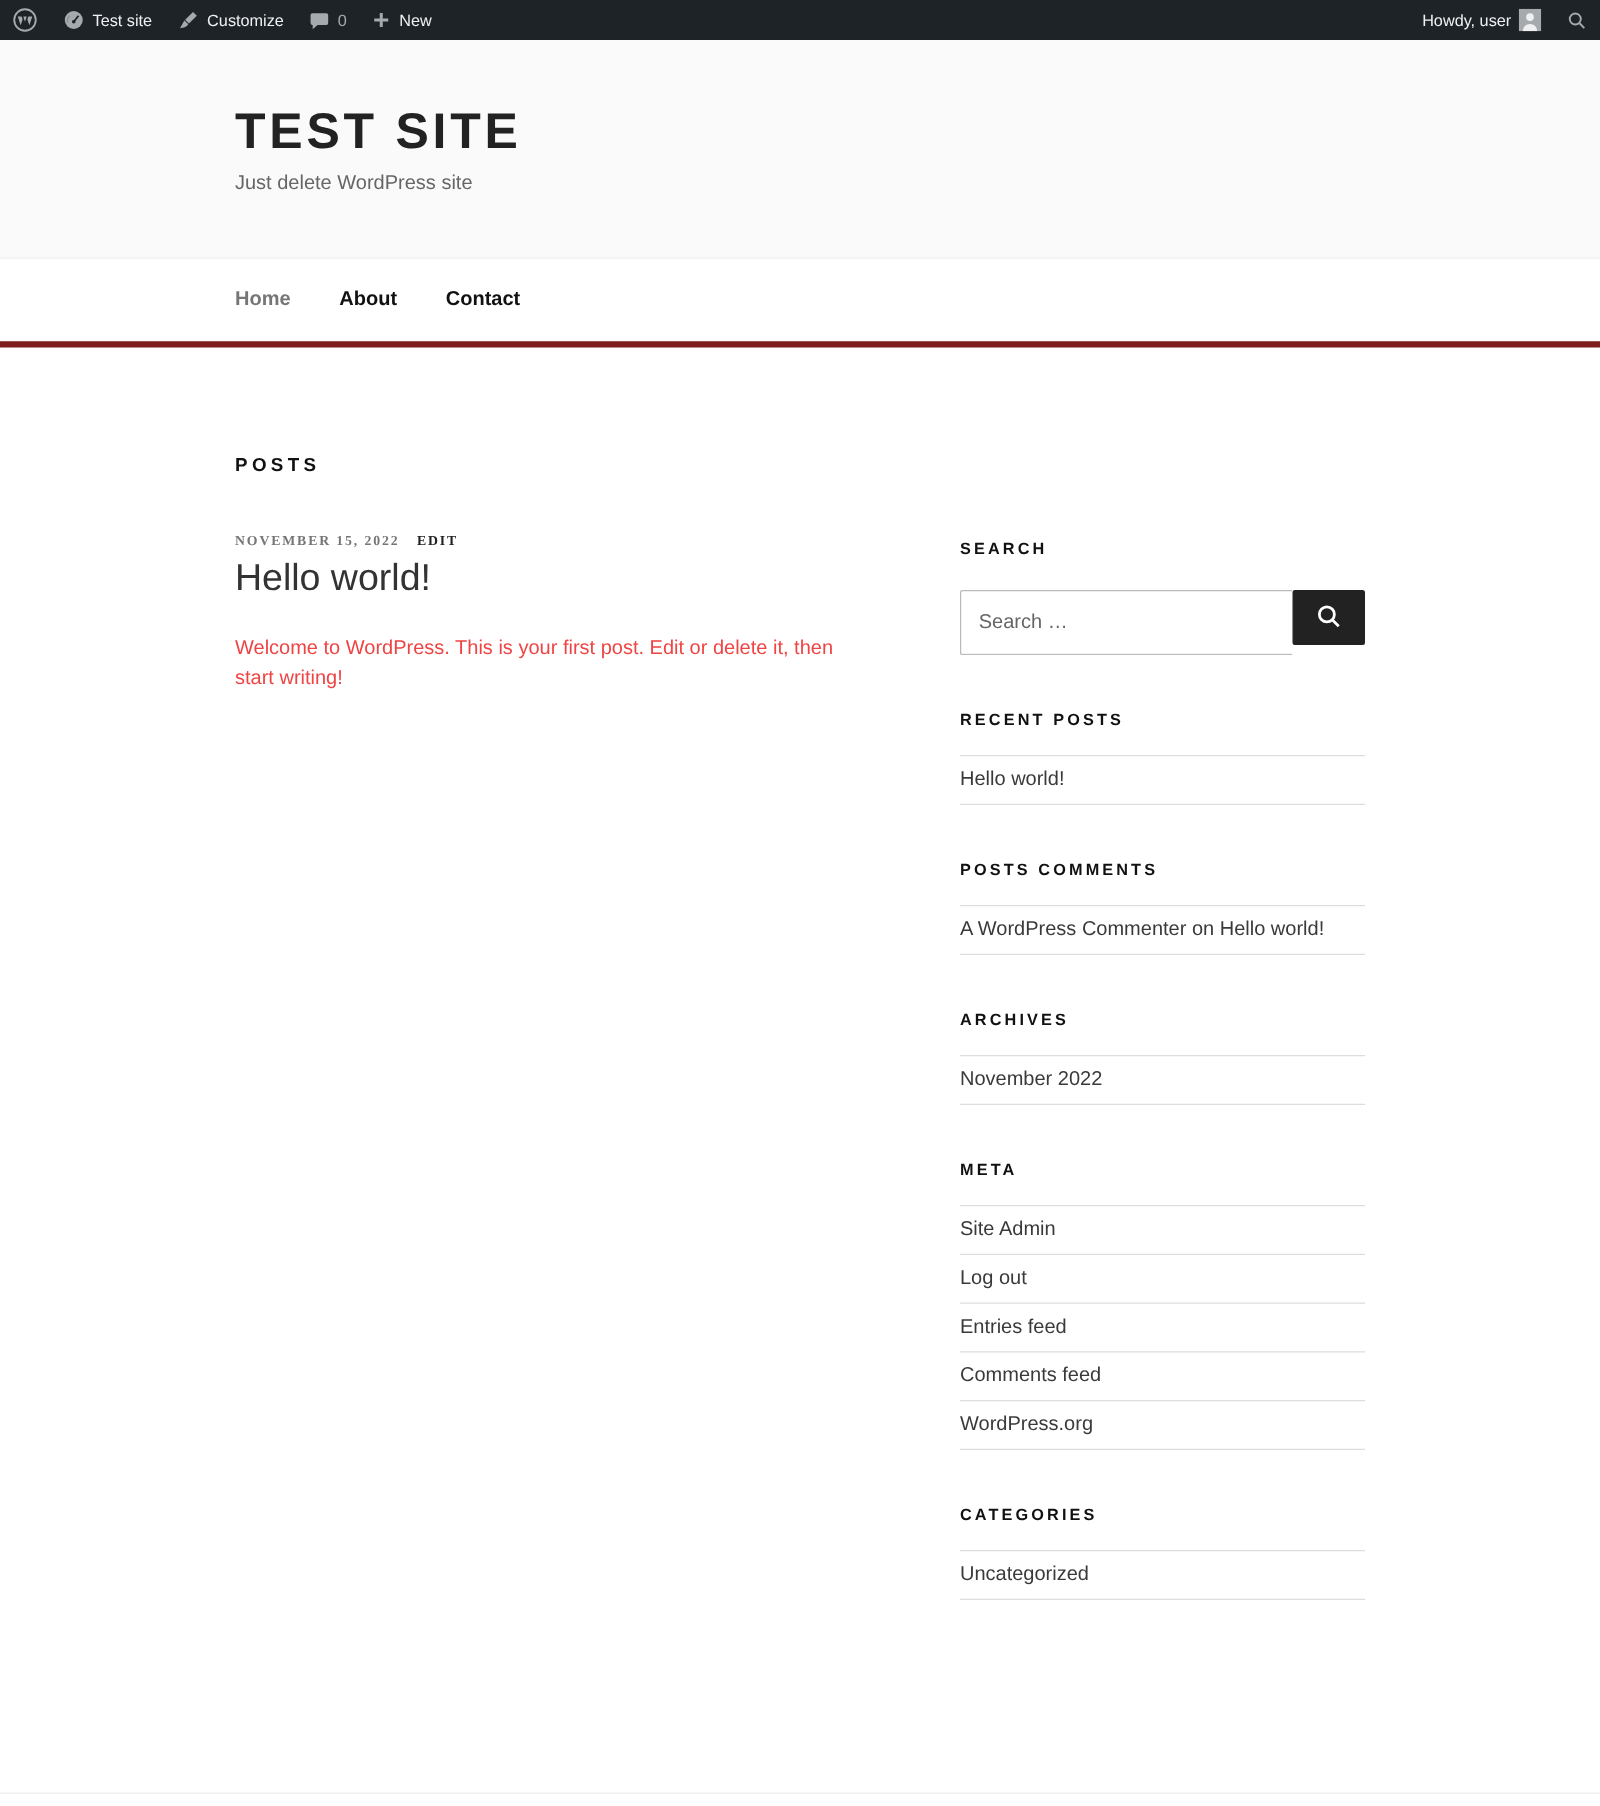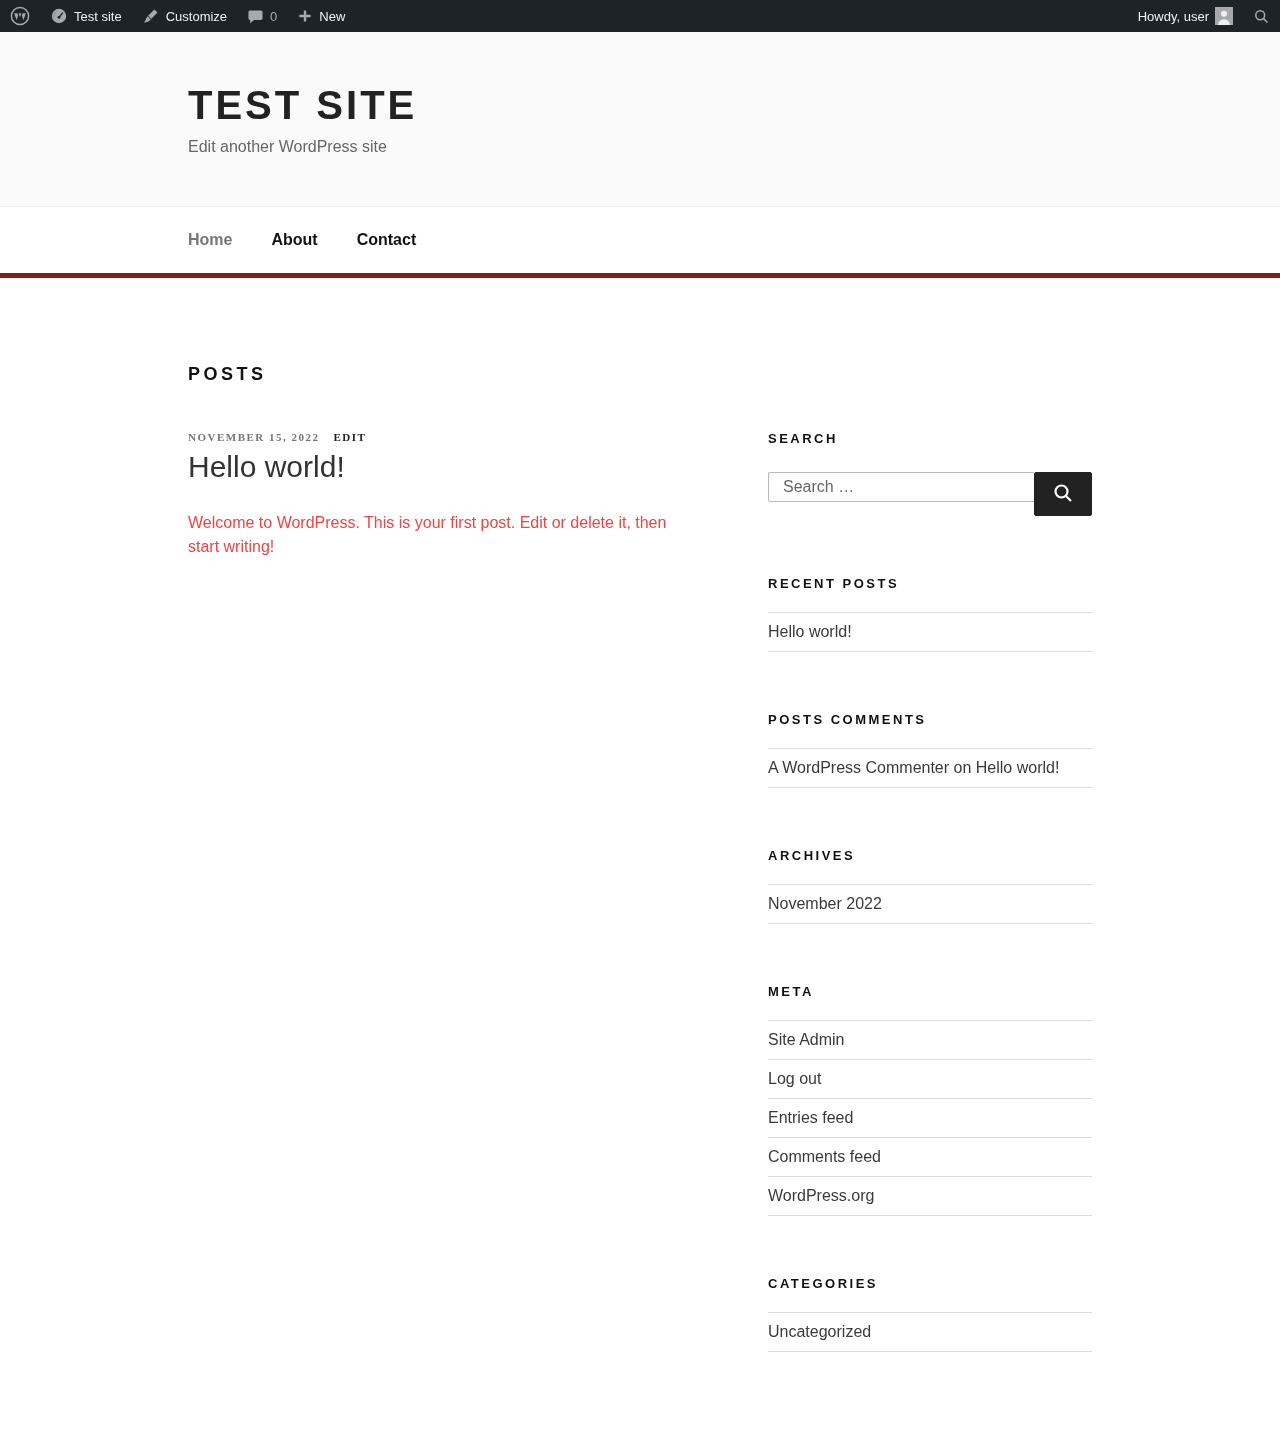--- a/index.html
+++ b/index.html
@@ -33,43 +33,43 @@
   .main-nav { background: #fff; border-top: 1px solid #eee; border-bottom: 5px solid #7f1d1d; }
   .main-nav .container { display: flex; align-items: center; height: 66px; gap: 39px; }
   .nav-link { font-size: 16px; font-weight: bold; color: #111; text-decoration: none; }
   .nav-link.current { color: #767676; }
 
   
   .site-main { padding: 86px 0 110px; }
   .content-grid { display: grid; grid-template-columns: 496px 324px; column-gap: 84px; align-items: start; }
 
   .page-title {
-    font-size: 18px; font-weight: bold; letter-spacing: 3.5px; color: #111; margin-bottom: 46px;
+    font-size: 15px; font-weight: bold; letter-spacing: 3.5px; color: #111; margin-bottom: 46px;
   }
   .entry-meta { display: flex; gap: 14px; align-items: baseline; font-family: Liberation Serif, serif; }
   .entry-date, .entry-edit {
     font-size: 11px; font-weight: bold; letter-spacing: 1.5px; text-decoration: none;
   }
   .entry-date { color: #767676; }
   .entry-edit { color: #222; }
   .entry-title {
     font-size: 30px; font-weight: 400; color: #333; text-decoration: none;
     display: inline-block; margin: 7px 0 0;
   }
   .entry-body { margin-top: 27px; font-size: 16px; line-height: 1.5; color: #ef4444; }
 
   
   .sidebar { margin-top: 67px; }
-  .widget { margin-bottom: 60px; }
+  .widget { margin-bottom: 44px; }
   .widget-title {
     font-size: 13px; font-weight: bold; letter-spacing: 2.5px; color: #111; margin-bottom: 21px;
   }
   .search-form { display: flex; margin-top: 26px; }
   .search-input {
-    flex: 1; height: 30px; border: 1px solid #bbb; border-right: 0;
+    flex: 1; height: 52px; border: 1px solid #bbb; border-right: 0;
     border-radius: 2px 0 0 2px; padding: 0 14px; font-size: 16px; color: #444;
     font-family: "Liberation Sans", sans-serif; background: #fff; outline: none;
   }
   .search-input::placeholder { color: #666; opacity: 1; }
   .search-submit {
     width: 58px; height: 44px; background: #222; border: 1px solid #222;
     border-radius: 2px; display: flex; align-items: center; justify-content: center; cursor: pointer;
   }
   .widget-list { list-style: none; border-top: 1px solid #ddd; }
   .widget-list li { padding: 10px 0; border-bottom: 1px solid #ddd; font-size: 16px; color: #3a3a3a; }
@@ -146,21 +146,21 @@
           <path d="M12.5 12.5 L17 17" stroke="#a7aaad" stroke-width="1.8"></path>
         </svg>
       </span>
     </a>
   </div>
 </div>
 
 <header class="site-header">
   <div class="container">
     <a class="site-title">TEST SITE</a>
-    <div class="site-tagline">Edit another WordPress site</div>
+    <div class="site-tagline">Just delete WordPress site</div>
   </div>
 </header>
 
 <nav class="main-nav">
   <div class="container">
     <a class="nav-link current">Home</a>
     <a class="nav-link">About</a>
     <a class="nav-link">Contact</a>
   </div>
 </nav>

